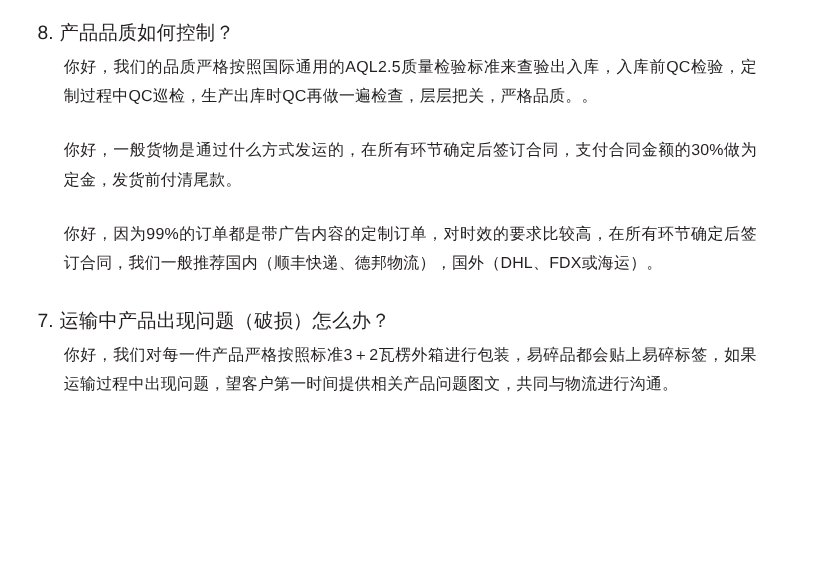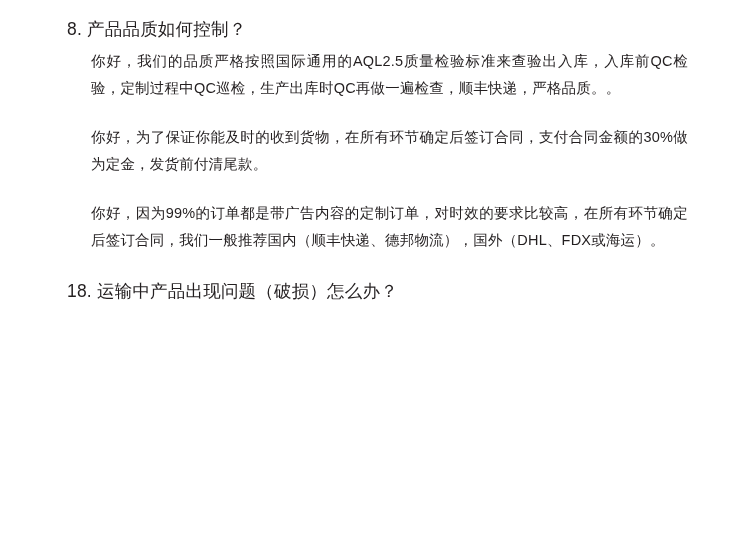--- a/index.html
+++ b/index.html
@@ -15,21 +15,20 @@
     overflow: hidden;
   }
   .page {
     width: 750px;
     height: 533px;
     box-sizing: border-box;
     padding: 14px 26px 0 26px;
   }
   .faq-item {
     margin-bottom: 10px;
-    margin-left: 33px;
   }
   .faq-question {
     font-size: 17.5px;
     line-height: 30px;
     color: #231f20;
     letter-spacing: 0.2px;
     padding-left: 8px;
     margin: 0 0 4px 0;
     font-weight: 400;
   }
@@ -49,28 +48,29 @@
   .item-2 { margin-bottom: 22px; }
   .item-3 { margin-bottom: 0; }
 </style>
 </head>
 <body>
 
 <div class="page">
 
   <div class="faq-item item-0">
     <p class="faq-question">8. 产品品质如何控制？</p>
-    <p class="faq-answer">你好，我们的品质严格按照国际通用的AQL2.5质量检验标准来查验出入库，入库前QC检验，定制过程中QC巡检，生产出库时QC再做一遍检查，顺丰快递，严格品质。。</p>
+    <p class="faq-answer">你好，我们的品质严格按照国际通用的AQL2.5质量检验标准来查验出入库，入库前QC检验，定制过程中QC巡检，生产出库时QC再做一遍检查，层层把关，严格品质。。</p>
   </div>
 
   <div class="faq-item item-1">
-    <p class="faq-answer">你好，为了保证你能及时的收到货物，在所有环节确定后签订合同，支付合同金额的30%做为定金，发货前付清尾款。</p>
+    <p class="faq-answer">你好，一般货物是通过什么方式发运的，在所有环节确定后签订合同，支付合同金额的30%做为定金，发货前付清尾款。</p>
   </div>
 
   <div class="faq-item item-2">
     <p class="faq-answer">你好，因为99%的订单都是带广告内容的定制订单，对时效的要求比较高，在所有环节确定后签订合同，我们一般推荐国内（顺丰快递、德邦物流），国外（DHL、FDX或海运）。</p>
   </div>
 
   <div class="faq-item item-3">
-    <p class="faq-question">18. 运输中产品出现问题（破损）怎么办？</p>
+    <p class="faq-question">7. 运输中产品出现问题（破损）怎么办？</p>
+    <p class="faq-answer">你好，我们对每一件产品严格按照标准3＋2瓦楞外箱进行包装，易碎品都会贴上易碎标签，如果运输过程中出现问题，望客户第一时间提供相关产品问题图文，共同与物流进行沟通。</p>
   </div>
 
 </div>
 
 </body></html>

